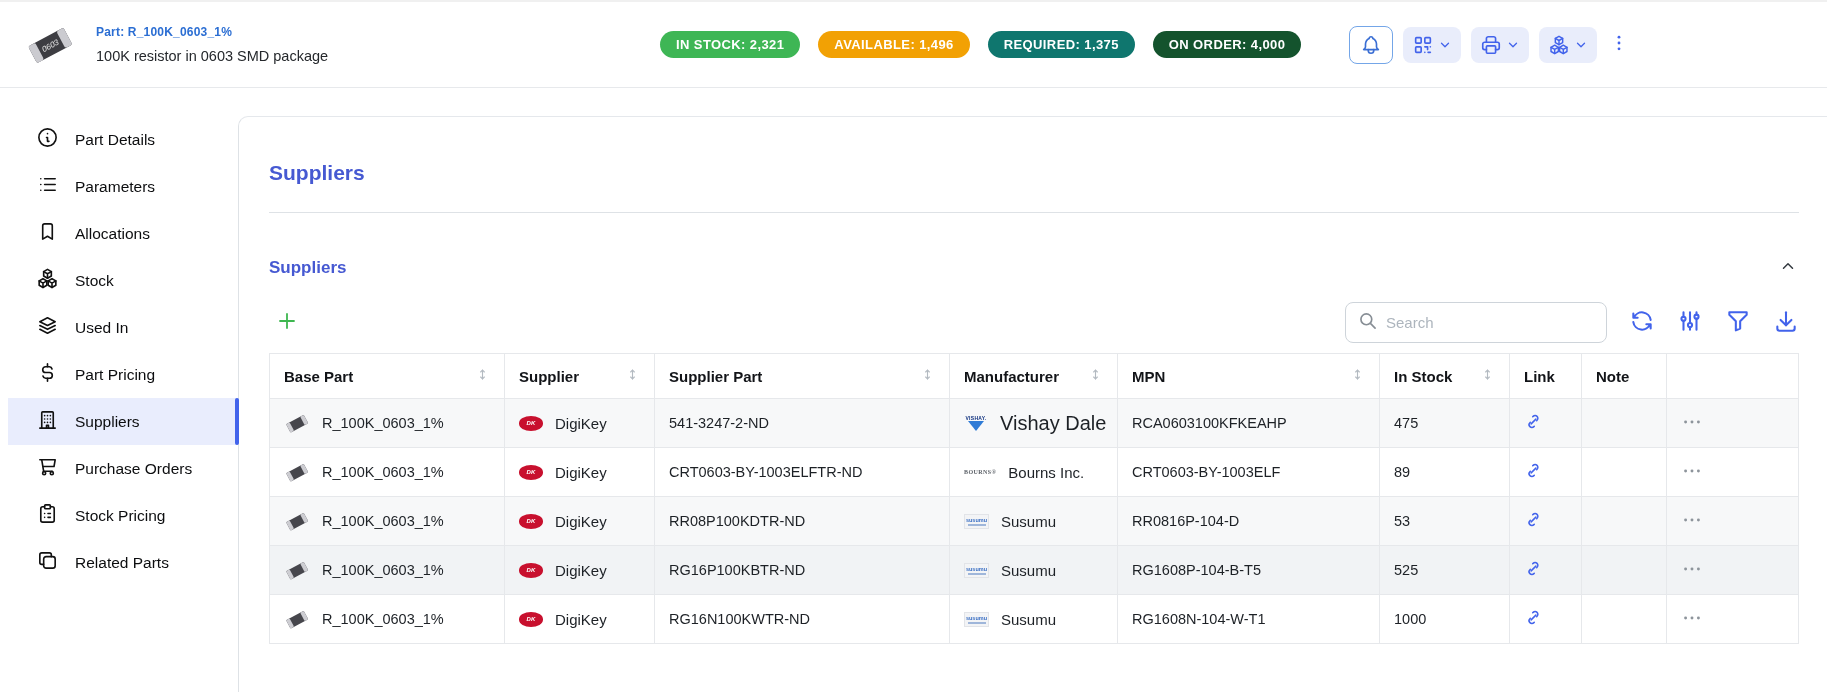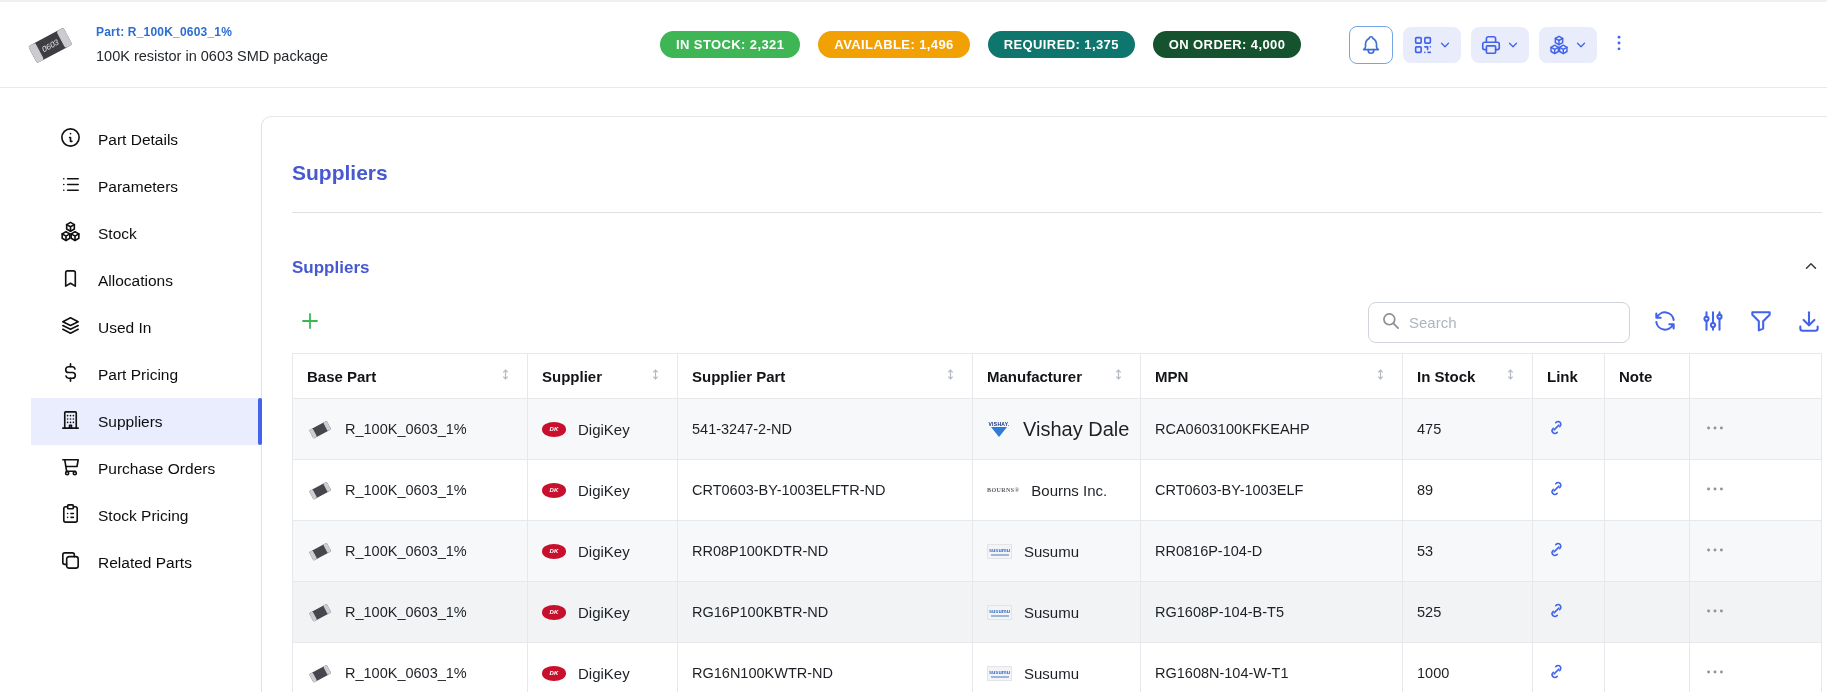--- a/index.html
+++ b/index.html
@@ -18,21 +18,21 @@
   .badge { color:#fff; font-weight:bold; font-size:13px; letter-spacing:.4px;
     padding:6px 16px; border-radius:999px; white-space:nowrap; }
   .hdr-actions { display:flex; align-items:center; gap:10px; margin-left:48px; margin-right:190px; }
   .icon-btn { display:flex; align-items:center; gap:4px; border:none; cursor:pointer;
     background:#e9edfb; color:#4263eb; border-radius:8px; padding:7px 9px; }
   .icon-btn.outlined { background:#fff; border:1px solid #74a6e8; padding:7px 10px; }
   .icon-btn svg { display:block; }
   .dots-btn { background:none; border:none; color:#4263eb; cursor:pointer; padding:4px 2px; }
 
   
-  .content { display:flex; height:604px;margin-left:23px; }
+  .content { display:flex; height:604px; }
   .sidebar { width:230px; flex:0 0 auto; padding-top:28px; margin-left:8px; }
   .side-item { position:relative; display:flex; align-items:center; gap:16px;
     height:47px; padding-left:28px; font-size:15.5px; color:#0c0d0f; cursor:pointer; }
   .side-item svg { flex:0 0 auto; color:#111; }
   .side-item.active { background:#e9edfd; }
   .side-item.active::after { content:""; position:absolute; right:-1px; top:0; bottom:0;
     width:4px; background:#4263eb; border-radius:2px; }
 
   .main-card { flex:1; margin-top:28px; border-left:1px solid #dee2e6;
     border-top:1px solid #e5e8ec; border-top-left-radius:10px; padding:44px 30px 0 30px; }
@@ -53,21 +53,21 @@
 
   
   table { width:100%; border-collapse:collapse; table-layout:fixed; margin-top:10px;
     border:1px solid #e6e8eb; font-size:14.5px; }
   th, td { border-left:1px solid #e6e8eb; padding:0 14px; text-align:left; overflow:hidden;
     white-space:nowrap; }
   th:first-child, td:first-child { border-left:none; }
   thead th { height:45px; font-size:15px; font-weight:bold; color:#121418; background:#fff; }
   .th-inner { display:flex; align-items:center; justify-content:space-between; }
   .sort-ic { color:#b3bac1; flex:0 0 auto; }
-  tbody tr { height:61px; border-top:1px solid #e6e8eb; cursor:pointer; }
+  tbody tr { height:49px; border-top:1px solid #e6e8eb; cursor:pointer; }
   tbody tr.shade { background:#f7f8f9; }
   tbody tr.shade2 { background:#f1f3f5; }
   .cell-flex { display:flex; align-items:center; gap:12px; }
   .thumb-sm { width:26px; height:21px; flex:0 0 auto; }
   .logo-dk { width:24px; height:15px; background:#c8102e; border-radius:50%/48%;
     color:#fff; font-size:6px; font-weight:bold; font-style:italic; display:flex;
     align-items:center; justify-content:center; letter-spacing:.2px; flex:0 0 auto; }
   .logo-vishay { width:24px; display:flex; flex-direction:column; align-items:center; flex:0 0 auto; }
   .logo-vishay .vtxt { font-size:5px; font-weight:bold; color:#0d2f7e; letter-spacing:.3px; }
   .logo-vishay .vtri { width:0; height:0; border-left:8px solid transparent;
@@ -191,34 +191,34 @@
   </div>
       <div class="side-item">
     <span><svg width="23" height="23" viewBox="0 0 24 24" fill="none" stroke="currentColor" stroke-width="1.7" stroke-linecap="round" stroke-linejoin="round">
             <path d="M9 6h11M9 12h11M9 18h11"></path>
             <path d="M5 6v.01M5 12v.01M5 18v.01"></path>
           </svg></span>
     <span>Parameters</span>
   </div>
       <div class="side-item">
     <span><svg width="23" height="23" viewBox="0 0 24 24" fill="none" stroke="currentColor" stroke-width="1.7" stroke-linecap="round" stroke-linejoin="round">
+            <path d="M9 4h6a2 2 0 0 1 2 2v14l-5-3l-5 3V6a2 2 0 0 1 2-2z"></path>
+          </svg></span>
+    <span>Allocations</span>
+  </div>
+      <div class="side-item">
+    <span><svg width="23" height="23" viewBox="0 0 24 24" fill="none" stroke="currentColor" stroke-width="1.7" stroke-linecap="round" stroke-linejoin="round">
             <path d="M12 2.5l4 2.3v4.6l-4 2.3-4-2.3V4.8z"></path>
             <path d="M8 4.8l4 2.3 4-2.3M12 7.1v4.6"></path>
             <path d="M7.3 12.2l4 2.3v4.6l-4 2.3-4-2.3v-4.6z"></path>
             <path d="M3.3 14.5l4 2.3 4-2.3M7.3 16.8v4.6"></path>
             <path d="M16.7 12.2l4 2.3v4.6l-4 2.3-4-2.3v-4.6z"></path>
             <path d="M12.7 14.5l4 2.3 4-2.3M16.7 16.8v4.6"></path>
           </svg></span>
     <span>Stock</span>
-  </div>
-      <div class="side-item">
-    <span><svg width="23" height="23" viewBox="0 0 24 24" fill="none" stroke="currentColor" stroke-width="1.7" stroke-linecap="round" stroke-linejoin="round">
-            <path d="M9 4h6a2 2 0 0 1 2 2v14l-5-3l-5 3V6a2 2 0 0 1 2-2z"></path>
-          </svg></span>
-    <span>Allocations</span>
   </div>
       <div class="side-item">
     <span><svg width="23" height="23" viewBox="0 0 24 24" fill="none" stroke="currentColor" stroke-width="1.7" stroke-linecap="round" stroke-linejoin="round">
             <path d="M12 4l8 4-8 4-8-4z"></path>
             <path d="M4 12l8 4 8-4"></path>
             <path d="M4 16l8 4 8-4"></path>
           </svg></span>
     <span>Used In</span>
   </div>
       <div class="side-item">

